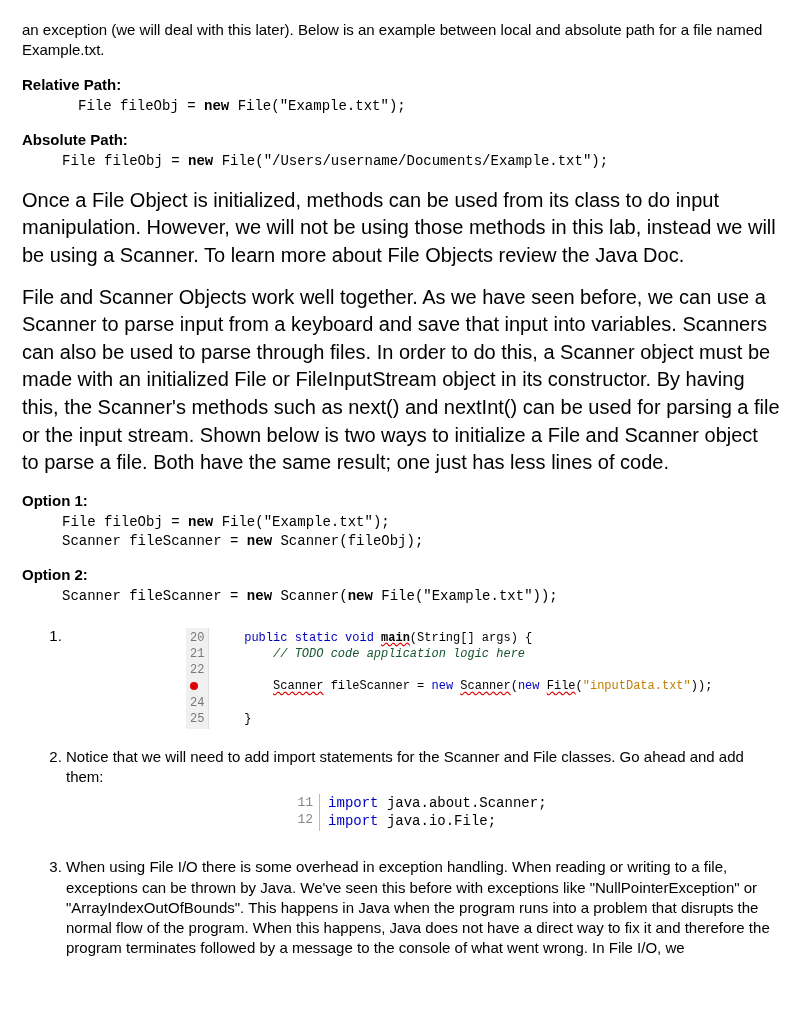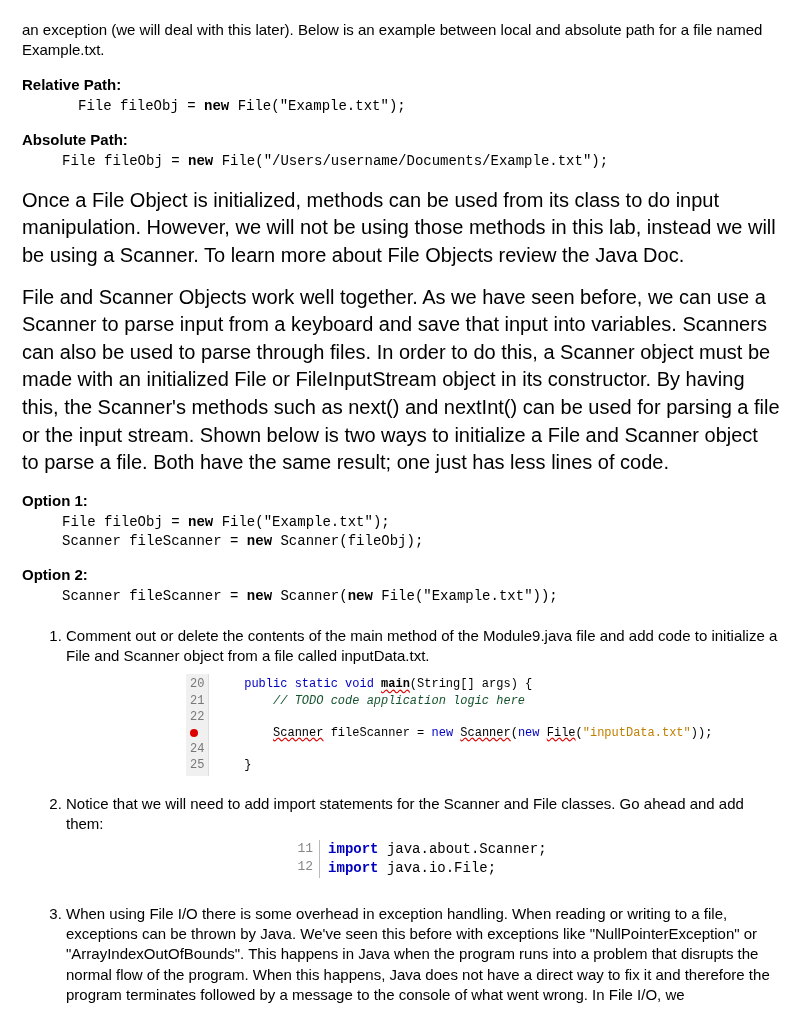--- a/index.html
+++ b/index.html
@@ -60,21 +60,21 @@
     justify-content: space-between;
   }
   .gutter2 {
     color: #888;
     padding: 0 6px;
     border-right: 1px solid #bbb;
     white-space: pre;
     font-size: 13px;
   }
   .codebody2 { padding: 0 8px; white-space: pre; }
-  .j-kw2 { color: #0000c0; font-weight: bold; }
+  .j-kw2 { color: #0000c0; font-weight: normal; }
 </style>
 </head>
 <body>
 
 <p>an exception (we will deal with this later). Below is an example between local and absolute path for a file named Example.txt.</p>
 
 <div class="section-label">Relative Path:</div>
 <div class="mono indent1"><span>File fileObj = </span><span class="kw">new</span><span> File("Example.txt");</span></div>
 
 <div class="section-label" style="margin-top:14px">Absolute Path:</div>
@@ -86,21 +86,20 @@
 
 <div class="section-label">Option 1:</div>
 <div class="mono indent0"><span>File fileObj = </span><span class="kw">new</span><span> File("Example.txt");</span></div>
 <div class="mono indent0"><span>Scanner fileScanner = </span><span class="kw">new</span><span> Scanner(fileObj);</span></div>
 
 <div class="section-label" style="margin-top:14px">Option 2:</div>
 <div class="mono" style="margin-left:40px"><span>Scanner fileScanner = </span><span class="kw">new</span><span> Scanner(</span><span class="kw">new</span><span> File("Example.txt"));</span></div>
 
 <ol style="margin-top:20px">
   <li>
-    <span>Comment out or delete the contents of the main method of the Module9.java file and add code to initialize a File and Scanner object from a file called inputData.txt.</span>
     <div class="code-img">
       <div class="gutter"><span>20</span>
 <span>21</span>
 <span>22</span>
 <span class="err"></span>
 <span>24</span>
 <span>25</span></div>
       <div class="codebody">    <span class="j-kw">public static void </span><span class="j-err" style="font-weight:bold">main</span><span>(String[] args) {</span>
     <span class="j-com">    // TODO code application logic here</span>
 

